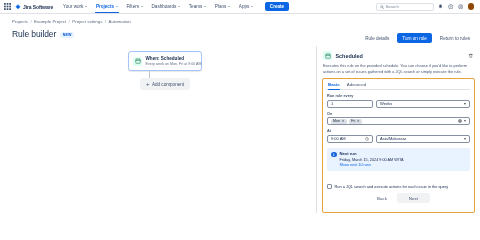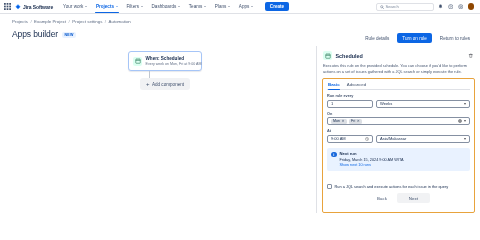--- a/index.html
+++ b/index.html
@@ -252,21 +252,21 @@
       <span class="sep">/</span>
       <span class="crumb">Example Project</span>
       <span class="sep">/</span>
       <span class="crumb">Project settings</span>
       <span class="sep">/</span>
       <span class="crumb">Automation</span>
     </div>
   </div>
 
   <div class="titlerow">
-    <span class="page-title">Apps builder</span>
+    <span class="page-title">Rule builder</span>
     <span class="badge-new">NEW</span>
   </div>
 
   <div class="headeractions">
     <div class="btn-subtle">Rule details</div>
     <div class="btn-primary">Turn on rule</div>
     <div class="btn-subtle">Return to rules</div>
   </div>
 
   <div class="main">

